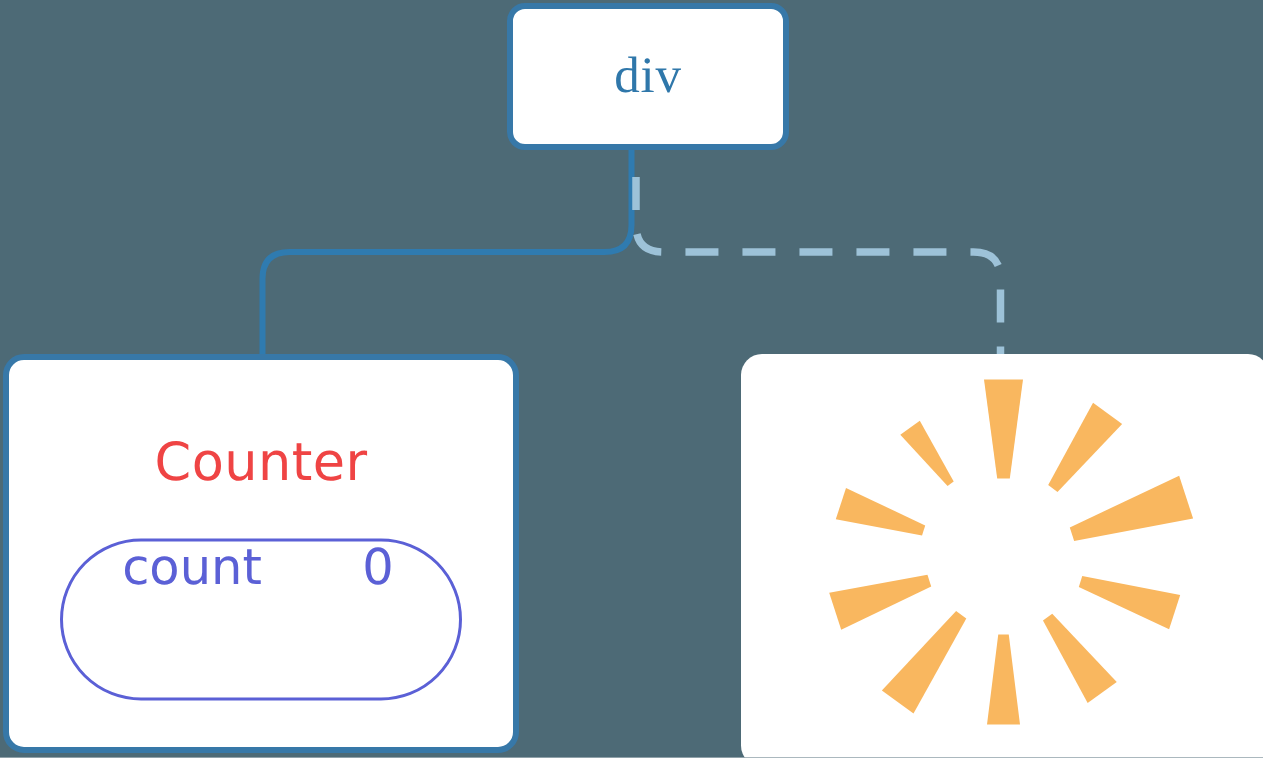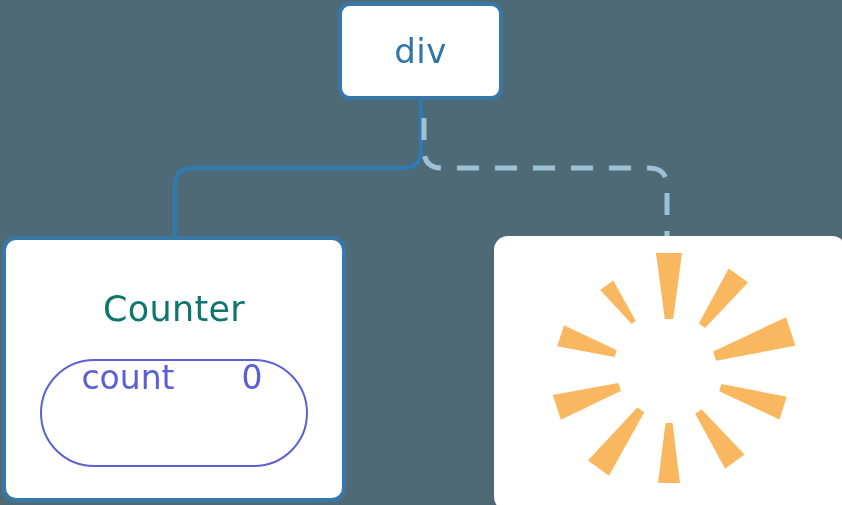--- a/index.html
+++ b/index.html
@@ -41,47 +41,48 @@
   }
 
   .card-bordered {
     border: 4px solid #3778a8;
   }
 
   
   #node-div {
     left: 338px;
     top: 2px;
-    width: 165px;
+    width: 188px;
     height: 98px;
     border-radius: 12px;
     display: flex;
     align-items: center;
     justify-content: center;
+    font-family: Liberation Serif, serif;
   }
   #node-div .node-title {
     color: #2f77aa;
     font-size: 34px;
     line-height: 1;
     letter-spacing: 0.5px;
   }
 
   
   #node-counter {
     left: 2px;
     top: 236px;
     width: 344px;
     height: 266px;
     border-radius: 14px;
     display: flex;
     flex-direction: column;
     align-items: center;
   }
   #node-counter .node-title {
-    color: #0f766e;
+    color: #ef4444;
     font-size: 35px;
     line-height: 1;
     letter-spacing: 0.3px;
     margin-top: 52px;
   }
 
   
   .state-pill {
     position: relative;
     margin-top: 32px;

